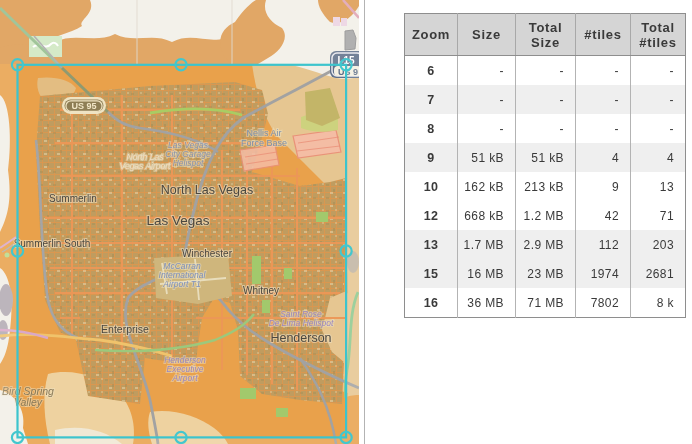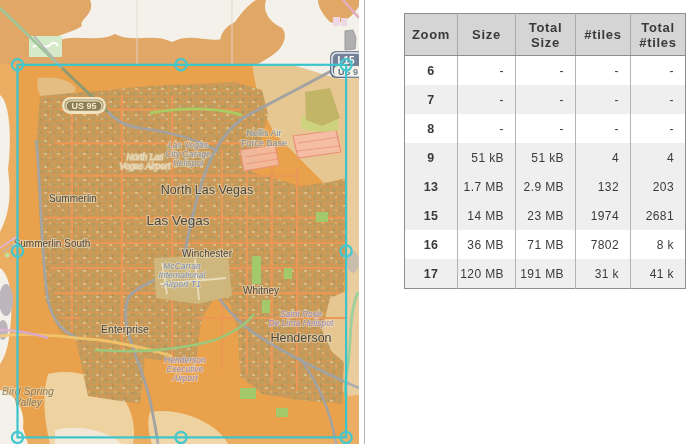--- a/index.html
+++ b/index.html
@@ -246,42 +246,49 @@
         <td>-</td>
         <td>-</td>
       </tr>
   <tr class="g">
         <td class="z">9</td>
         <td>51 kB</td>
         <td>51 kB</td>
         <td>4</td>
         <td>4</td>
       </tr>
+  <tr>
+        <td class="z">10</td>
+        <td>162 kB</td>
+        <td>213 kB</td>
+        <td>9</td>
+        <td>13</td>
+      </tr>
+  <tr>
+        <td class="z">12</td>
+        <td>668 kB</td>
+        <td>1.2 MB</td>
+        <td>42</td>
+        <td>71</td>
+      </tr>
   <tr class="g">
         <td class="z">13</td>
         <td>1.7 MB</td>
         <td>2.9 MB</td>
-        <td>132</td>
+        <td>112</td>
         <td>203</td>
       </tr>
   <tr class="g">
         <td class="z">15</td>
-        <td>14 MB</td>
+        <td>16 MB</td>
         <td>23 MB</td>
         <td>1974</td>
         <td>2681</td>
       </tr>
   <tr>
         <td class="z">16</td>
         <td>36 MB</td>
         <td>71 MB</td>
         <td>7802</td>
         <td>8 k</td>
       </tr>
-  <tr class="g">
-        <td class="z">17</td>
-        <td>120 MB</td>
-        <td>191 MB</td>
-        <td>31 k</td>
-        <td>41 k</td>
-      </tr>
 </tbody>
   </table>
 
 </body></html>

